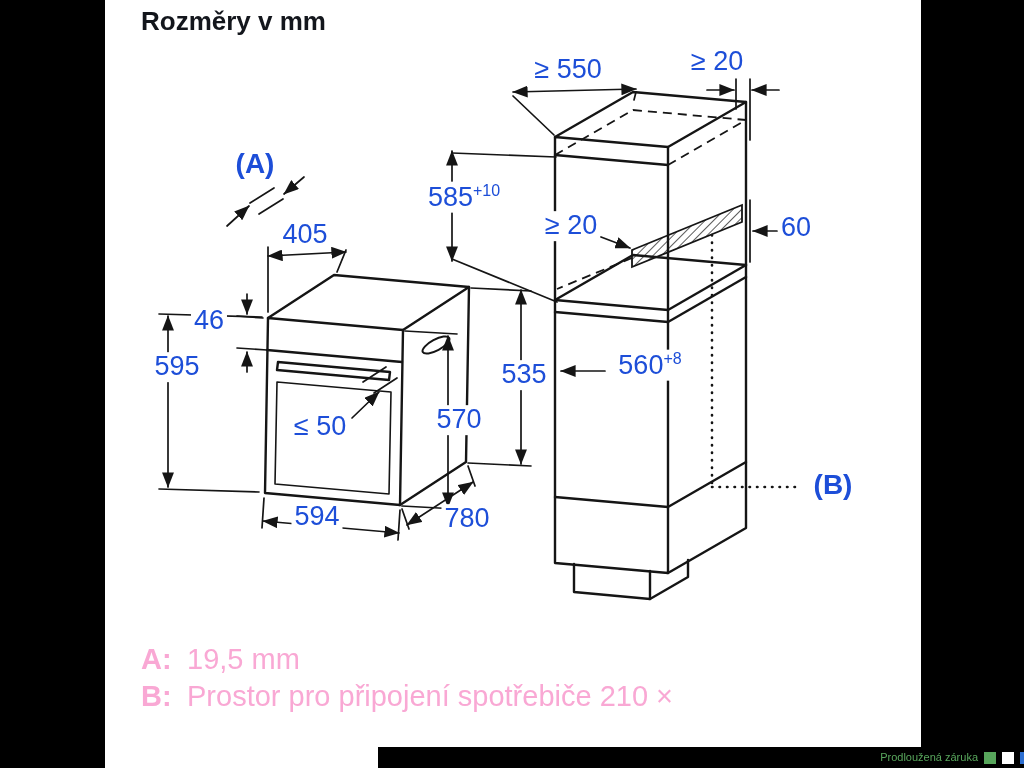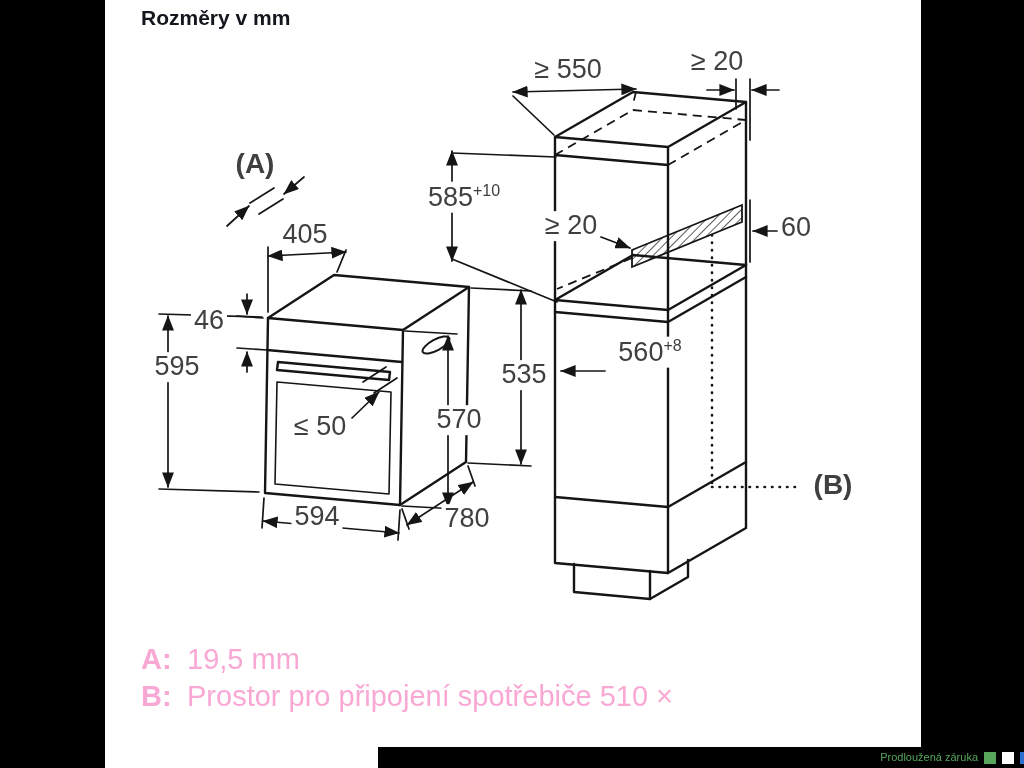--- a/index.html
+++ b/index.html
@@ -3,23 +3,23 @@
 <meta charset="utf-8">
 <style>
   html,body{margin:0;padding:0;background:#000;}
   .stage{position:relative;width:1024px;height:768px;background:#000;overflow:hidden;
          font-family:"Liberation Sans", sans-serif;color:#151515;}
   .paper{position:absolute;left:105px;top:0;width:816px;height:768px;background:#fff;}
   .bar{position:absolute;top:0;height:768px;background:#000;}
   .bar.left{left:0;width:105px;}
   .bar.right{left:921px;width:103px;}
   svg.lines{position:absolute;left:0;top:0;width:1024px;height:768px;pointer-events:none;}
-  .page-title{position:absolute;left:141px;top:6px;font-size:21px;font-weight:bold;color:#13161c;}
+  .page-title{position:absolute;left:141px;top:6px;font-size:26px;font-weight:bold;color:#13161c;}
   .dim{position:absolute;transform:translate(-50%,-50%);background:#fff;padding:0 3px;
-       font-size:27px;line-height:1.1;white-space:nowrap;color:#404040;}
+       font-size:27px;line-height:1.1;white-space:nowrap;color:#1d4ed8;}
   .dim sup{font-size:16px;}
   .dim.marker{font-weight:bold;font-size:28px;}
   .notes{position:absolute;left:141px;top:641px;font-size:29px;line-height:37px;color:#f9a8d4;}
   .note-key{font-weight:bold;display:inline-block;width:46px;}
   .note-row.indent{padding-left:46px;}
   .footer-strip{position:absolute;left:378px;top:747px;width:682px;height:21px;background:#000;
     display:flex;align-items:center;justify-content:flex-end;gap:6px;padding-right:10px;box-sizing:border-box;}
   .footer-strip .wm{color:#58a65c;font-size:11px;line-height:1;}
   .sq{width:12px;height:12px;display:inline-block;}
   .sq.g{background:#58a65c;}.sq.w{background:#ffffff;}.sq.b{background:#2d6fd2;}.sq.r{background:#d23c3c;}
@@ -152,29 +152,29 @@
   <div class="dim" style="left:459px;top:420px">570</div>
   <div class="dim" style="left:524px;top:375px">535</div>
   <div class="dim" style="left:317px;top:517px">594</div>
   <div class="dim" style="left:467px;top:519px">780</div>
 
   <div class="dim" style="left:568px;top:70px">≥ 550</div>
   <div class="dim" style="left:717px;top:62px">≥ 20</div>
   <div class="dim" style="left:464px;top:197px"><span>585</span><sup>+10</sup></div>
   <div class="dim" style="left:571px;top:226px">≥ 20</div>
   <div class="dim" style="left:796px;top:228px">60</div>
-  <div class="dim" style="left:650px;top:352px"><span>560</span><sup>+8</sup></div>
+  <div class="dim" style="left:650px;top:365px"><span>560</span><sup>+8</sup></div>
   <div class="dim marker" style="left:833px;top:485px">(B)</div>
 
   <div class="notes">
     <div class="note-row">
       <span class="note-key">A:</span><span>19,5 mm</span>
     </div>
     <div class="note-row">
-      <span class="note-key">B:</span><span>Prostor pro připojení spotřebiče 510 ×</span>
+      <span class="note-key">B:</span><span>Prostor pro připojení spotřebiče 210 ×</span>
     </div>
   </div>
 
   <div class="footer-strip">
     <span class="wm">Prodloužená záruka</span>
     <span class="sq g"></span>
     <span class="sq w"></span>
     <span class="sq b"></span>
     <span class="sq r"></span>
   </div>

